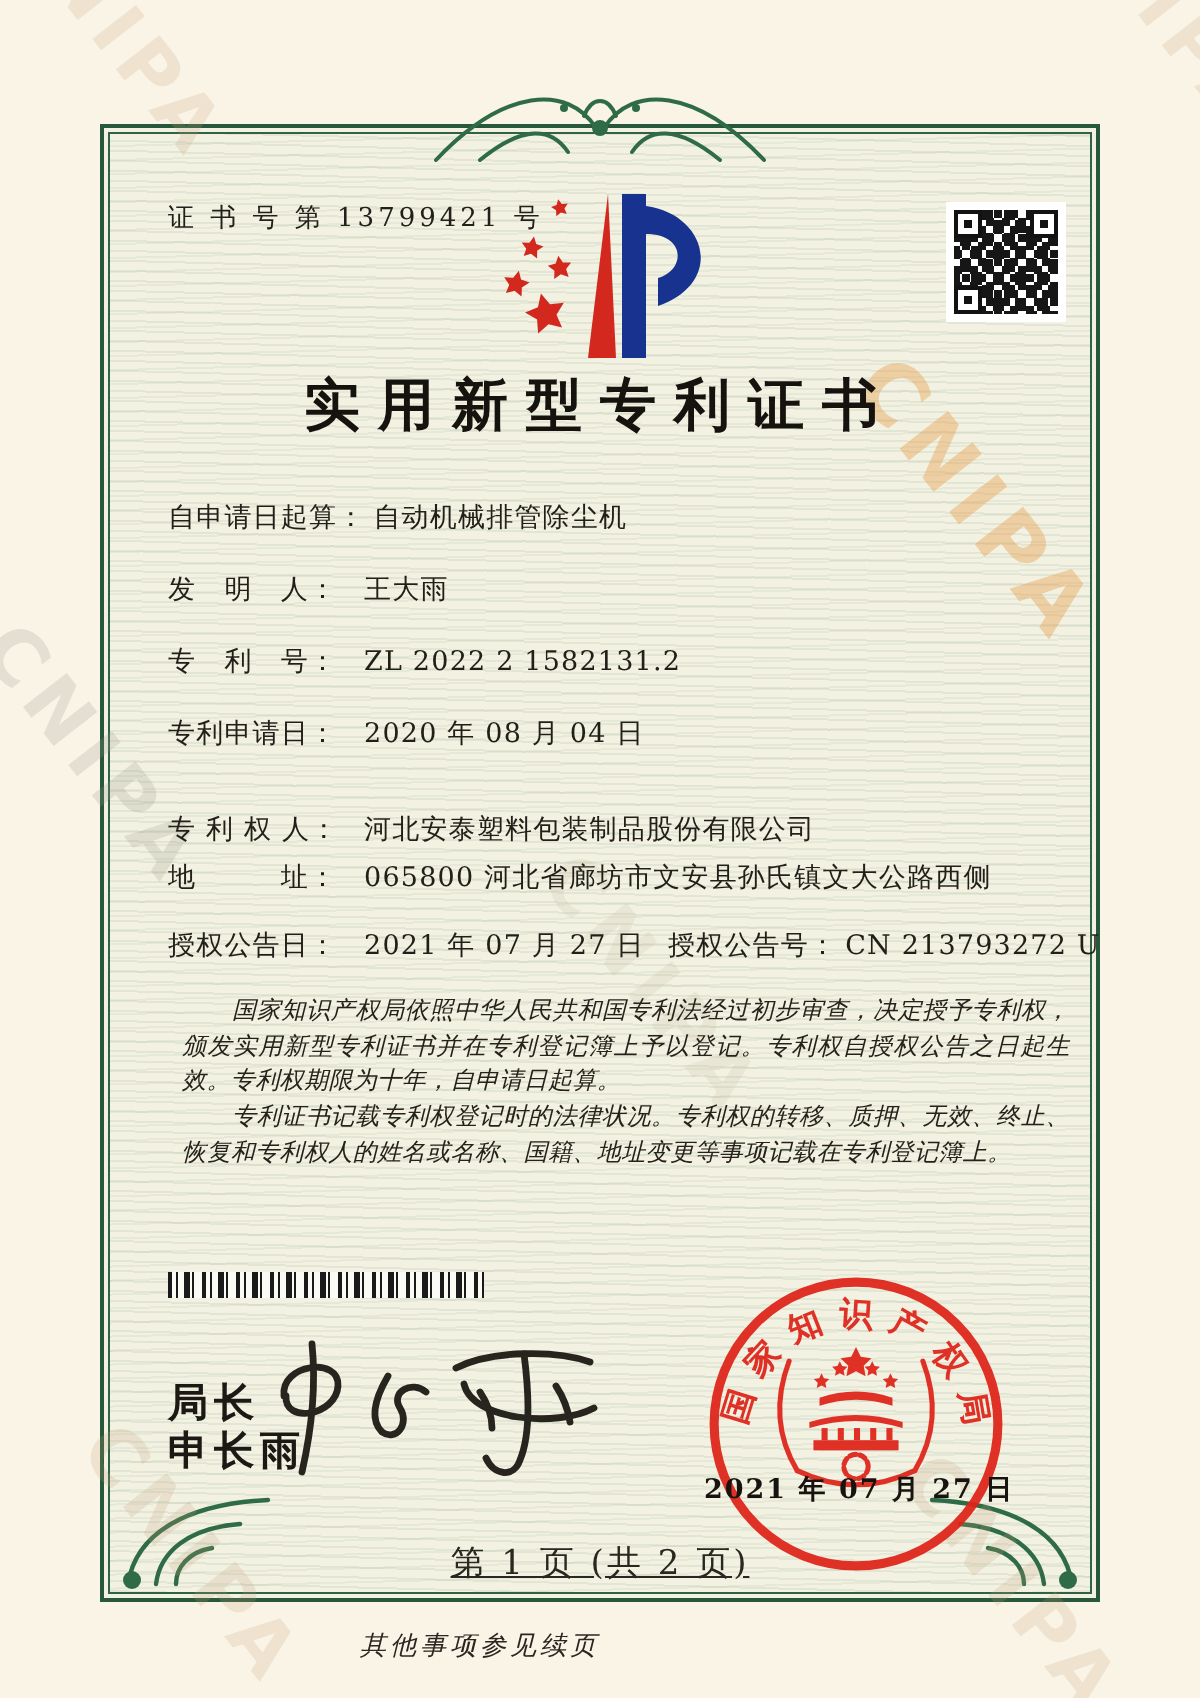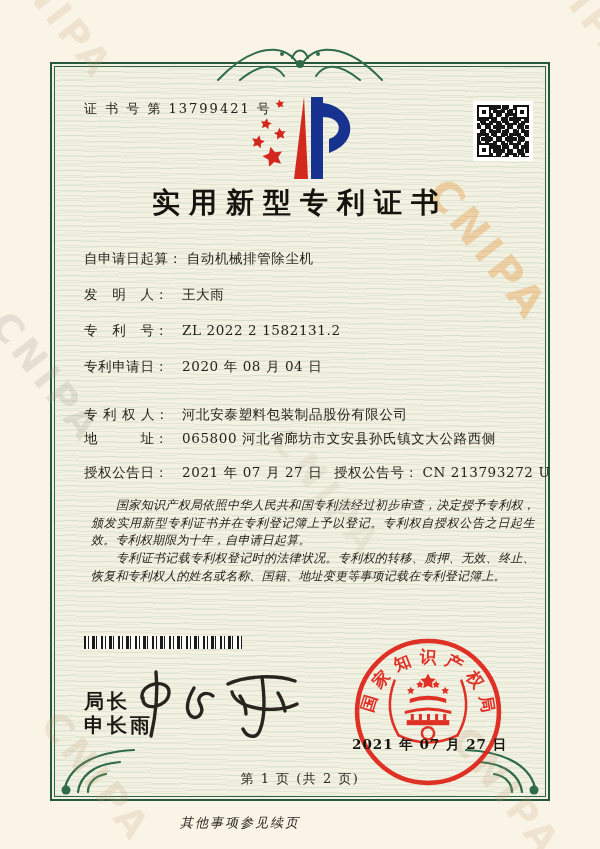--- a/index.html
+++ b/index.html
@@ -98,21 +98,21 @@
 
   .seal{position:absolute;left:352px;top:636px;z-index:6;opacity:0.93;}
   .seal-date{
     position:absolute;left:352px;top:736px;width:152px;z-index:7;
     text-align:center;font-size:13.5px;font-weight:bold;
     letter-spacing:1px;color:#17140f;white-space:nowrap;
   }
 
   .page-num{
     position:absolute;left:0;top:770px;width:600px;z-index:5;
-    text-align:center;font-size:13px;letter-spacing:1.5px;color:#2a2620;
+    text-align:center;font-size:17px;letter-spacing:1.5px;color:#2a2620;text-decoration:underline;
   }
   .note{
     position:absolute;left:0;top:814px;width:480px;z-index:5;
     text-align:center;font-size:13px;letter-spacing:2px;
     font-style:italic;color:#2a2620;
   }
 </style>
 </head>
 <body>
 

